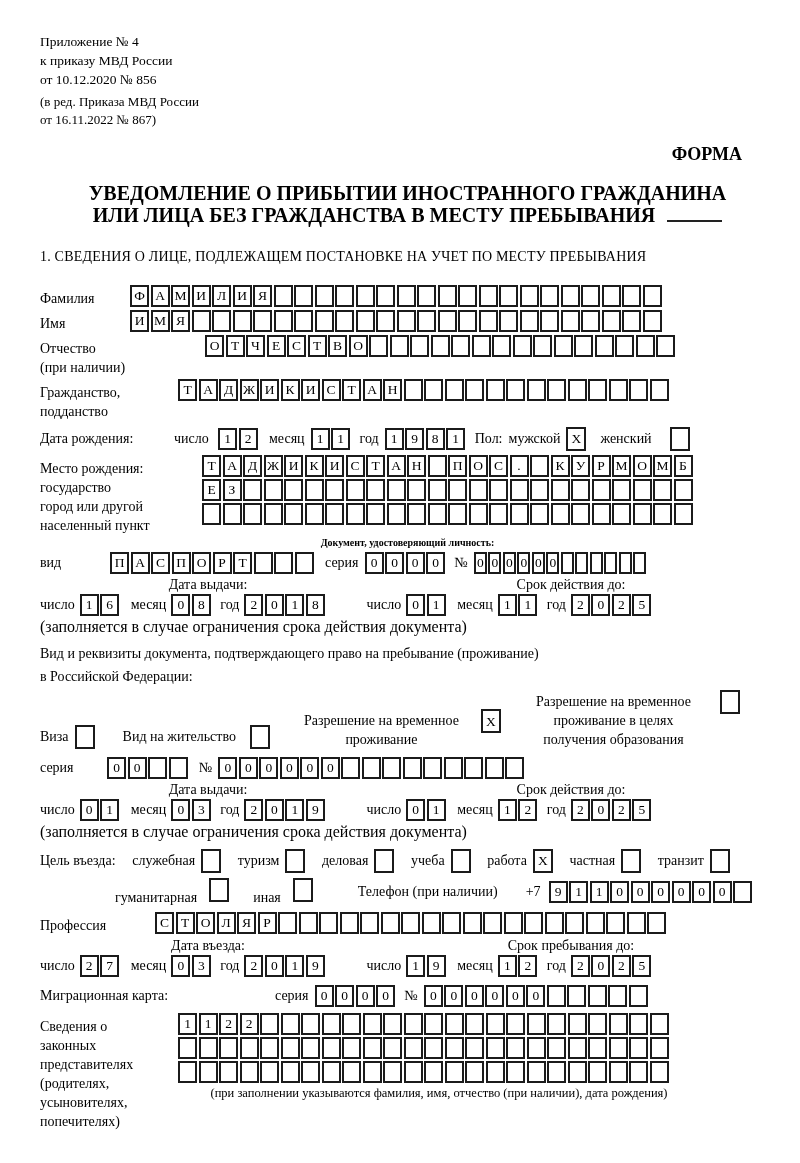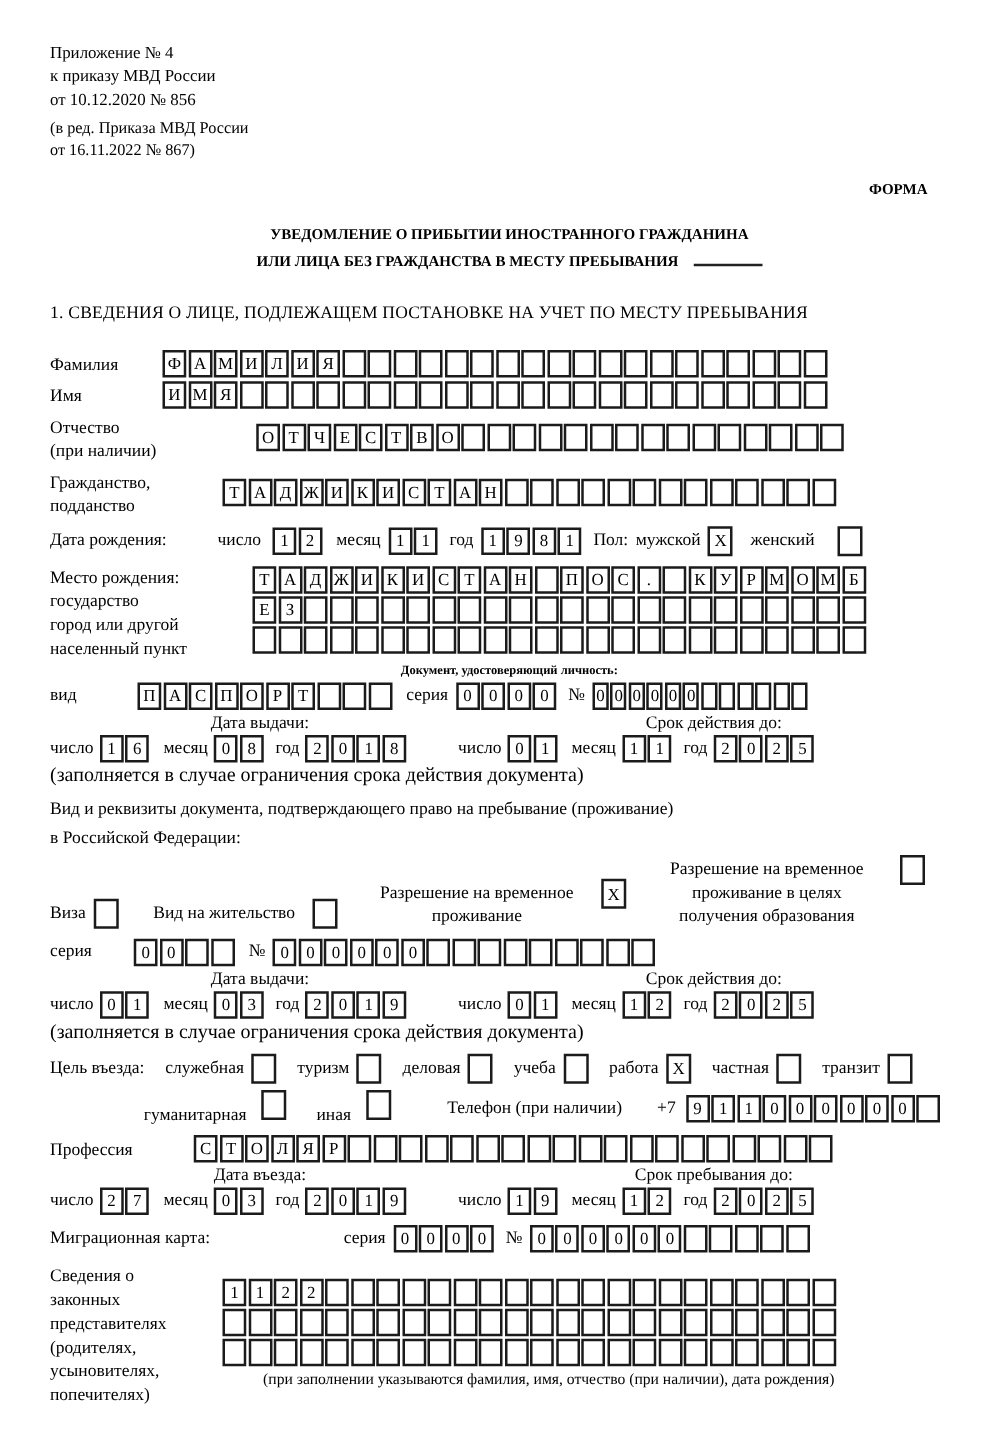--- a/index.html
+++ b/index.html
@@ -3,37 +3,37 @@
 <meta charset="utf-8">
 <style>
 *{box-sizing:border-box;margin:0;padding:0}
 html,body{background:#fff}
 body{width:800px;height:1163px;color:#000;font-family:"Liberation Serif","DejaVu Serif",serif;font-size:14px;overflow:hidden}
 .page{width:800px;height:1163px;padding:32px 25px 0 40px;position:relative}
 
 
 .hdr{font-size:13.5px;line-height:19px}
 .hdr .amend{margin-top:4px;font-size:13px;line-height:18px}
-.forma{margin-top:15px;text-align:right;padding-right:33px;font-weight:bold;font-size:12px}
-
-
-.title{margin-top:17px;text-align:center;font-weight:bold;font-size:12px;line-height:22px}
+.forma{margin-top:15px;text-align:right;padding-right:33px;font-weight:bold;font-size:18px}
+
+
+.title{margin-top:17px;text-align:center;font-weight:bold;font-size:20px;line-height:22px}
 .title-underline{display:inline-block;width:55px;border-bottom:2px solid #222;height:14px;margin-left:12px}
 .sec-head{margin-top:23px;font-weight:normal;font-size:14px;letter-spacing:.2px}
 
 
 .cells{display:inline-flex;flex-wrap:nowrap}
 .cell{flex:0 0 auto;width:19px;height:22px;border:2px solid #1b1b1b;margin-right:1.5px;display:inline-flex;align-items:center;justify-content:center;font-size:13.5px;background:#fff}
 .narrow .cell{width:13px;margin-right:1.5px}
 .cb .cell{width:20px;height:24px;margin-right:0}
 .cellcol .cells{display:flex;margin-bottom:2px}
 
 
 .fsec{margin-top:20px}
-.frow{display:flex;align-items:center;margin-bottom:2px}
+.frow{display:flex;align-items:flex-start;margin-bottom:2px}
 .flabel{flex:0 0 auto;line-height:19px;padding-top:4px}
 .w90{width:90px}.w115{width:115px}.w138{width:138px}.w162{width:162px}.w165{width:165px}.w70{width:70px}.w67{width:67px}.w195{width:195px}
 .inl{display:flex;align-items:center;margin-bottom:2px}
 .inl .t{padding:0 6px 0 0}
 .ml6{margin-left:6px}.ml8{margin-left:8px}.ml10{margin-left:10px}.ml12{margin-left:12px}.ml14{margin-left:14px}.ml20{margin-left:20px}.ml24{margin-left:24px}.ml28{margin-left:28px}.ml40{margin-left:40px}.ml45{margin-left:45px}
 
 .doc-head{margin-top:2px;text-align:center;font-weight:bold;font-size:10px}
 
 
 .dhead{display:flex;margin-top:3px}

